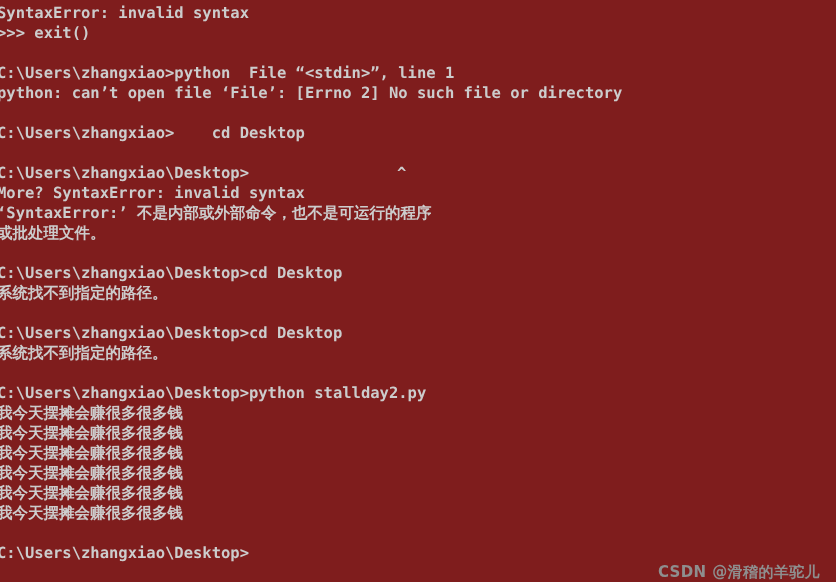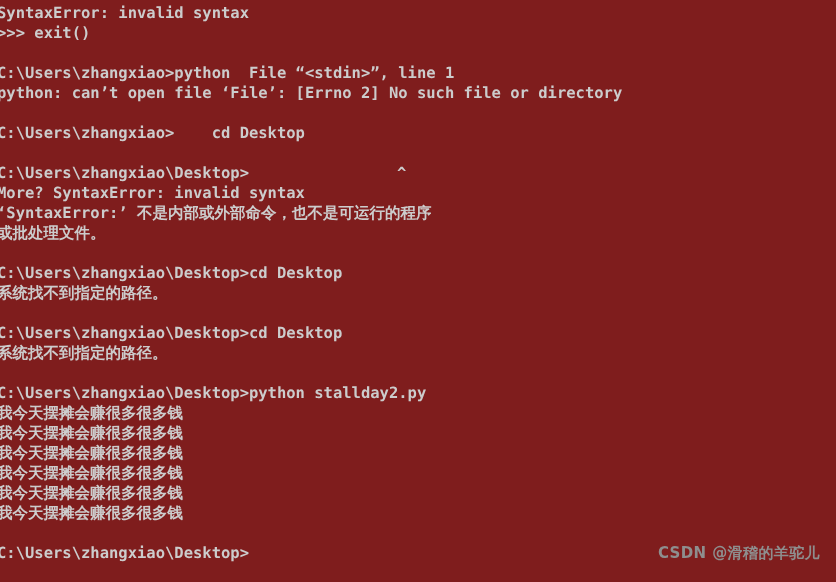--- a/index.html
+++ b/index.html
@@ -44,21 +44,21 @@
     position: absolute;
     left: 400px;
     top: 0;
     color: #cccccc;
     font-size: 15.5px;
     line-height: 20px;
   }
   #watermark {
     position: absolute;
     right: 16px;
-    bottom: 19px;
+    bottom: 0;
     color: #8e8e8e;
     font-size: 15px;
     line-height: 20px;
     font-family: "DejaVu Sans", "Liberation Sans", sans-serif;
     letter-spacing: 0.4px;
     white-space: pre;
   }
 </style>
 </head>
 <body>

